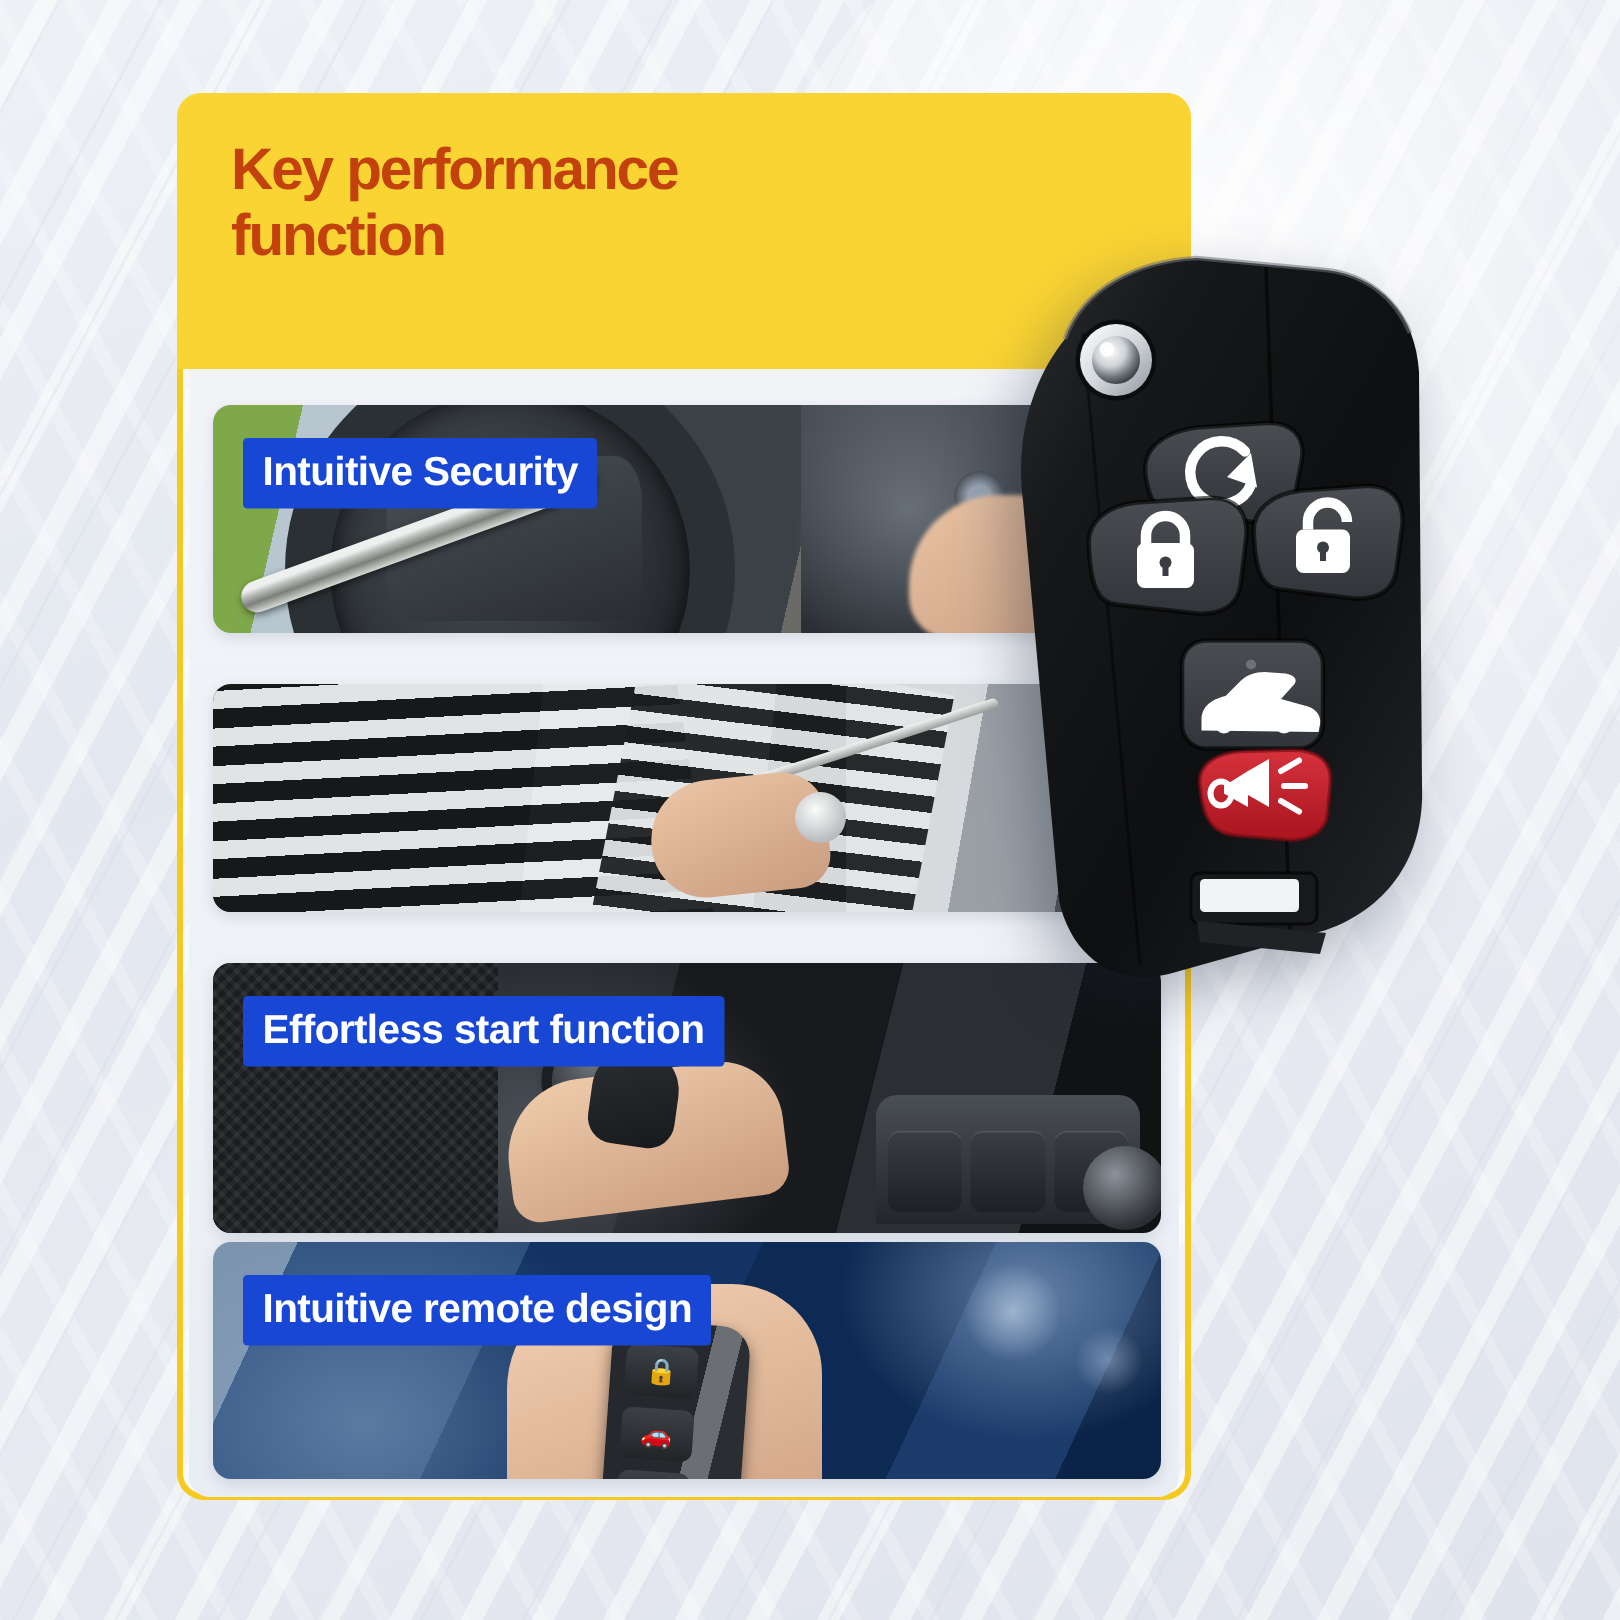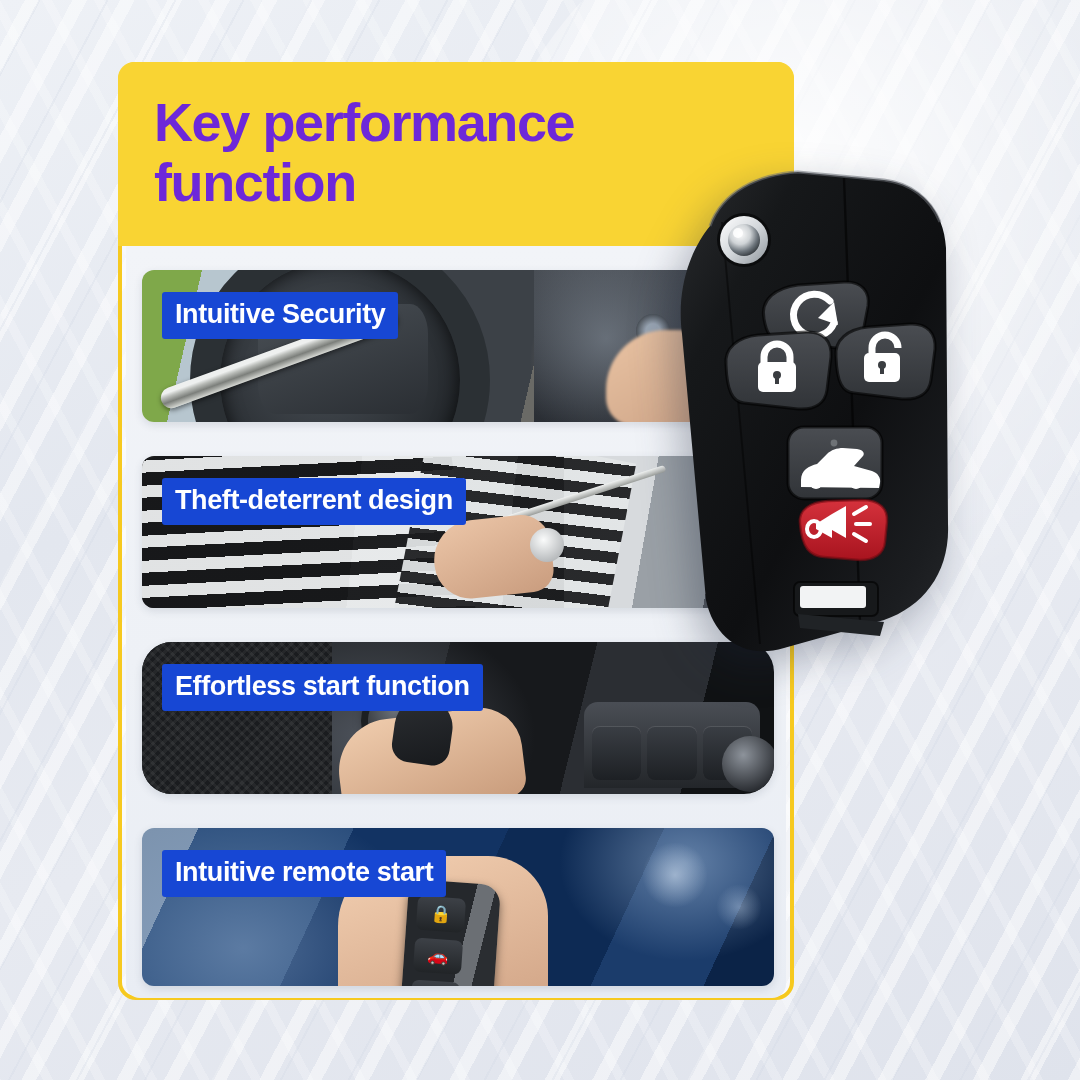--- a/index.html
+++ b/index.html
@@ -75,25 +75,25 @@
     left:118px; top:62px;
     width:676px; height:184px;
     background:#F9D433;
     border-radius:16px 16px 0 0;
     z-index:6;
   }
   #titleplate h1{
     position:absolute;
     left:36px; top:30px;
     width:620px;
-    font-size:54px;
+    font-size:39px;
     line-height:1.12;
     font-weight:700;
     letter-spacing:-1.4px;
-    color:#6d28d9;
+    color:#c2410c;
   }
 
   
   .row{
     position:absolute;
     left:142px;
     width:632px;
     border-radius:12px;
     overflow:hidden;
     box-shadow:0 3px 9px rgba(40,55,80,.13);
@@ -111,21 +111,21 @@
     letter-spacing:-.4px;
     padding:7px 13px 9px 13px;
     border-radius:3px;
     white-space:nowrap;
     z-index:3;
   }
 
   
   #row1{ top:270px; height:152px; }
   #row2{ top:456px; height:152px; }
-  #row3{ top:642px; height:152px;border-radius:30px; }
+  #row3{ top:642px; height:180px; }
   #row4{ top:828px; height:158px; }
 
   
   .p1{
     background:
       radial-gradient(ellipse 150px 120px at 78% 58%, rgba(226,196,166,.95), rgba(226,196,166,0) 70%),
       radial-gradient(ellipse 200px 150px at 92% 40%, rgba(70,74,82,.9), rgba(70,74,82,0) 72%),
       linear-gradient(103deg,#7fa84a 0 9%, #b7c6cf 9% 17%, #8d969c 17% 30%,
                       #3c4147 30% 62%, #6a6a66 62% 78%, #2e3338 78% 100%);
   }
@@ -338,21 +338,20 @@
 
   <div class="row" id="row2">
     <div class="photo p2">
       <div class="door"></div>
       <div class="stripesL"></div>
       <div class="stripesR"></div>
       <div class="tool"></div>
       <div class="hand2"></div>
       <div class="keys"></div>
     </div>
-    <div class="tag">Theft-deterrent design</div>
   </div>
 
   <div class="row" id="row3">
     <div class="photo p3">
       <div class="carbon"></div>
       <div class="startbtn"></div>
       <div class="hand3"></div>
       <div class="thumb"></div>
       <div class="ctrlpad">
         <i></i>
@@ -368,21 +367,21 @@
     <div class="photo p4">
       <div class="bokeh"></div>
       <div class="bokeh2"></div>
       <div class="hand4"></div>
       <div class="fob4">
         <div class="k k1">🔒</div>
         <div class="k k2">🚗</div>
         <div class="k k3">◯</div>
       </div>
     </div>
-    <div class="tag">Intuitive remote start</div>
+    <div class="tag">Intuitive remote design</div>
   </div>
 
   <div id="fob">
     <svg viewBox="0 0 320 516" xmlns="http://www.w3.org/2000/svg">
       <defs>
         <linearGradient id="bodyG" x1="0" y1="0" x2="1" y2="1">
           <stop offset="0" stop-color="#2a2c2f"></stop>
           <stop offset=".22" stop-color="#16181a"></stop>
           <stop offset=".58" stop-color="#0e0f11"></stop>
           <stop offset=".85" stop-color="#1b1d20"></stop>

